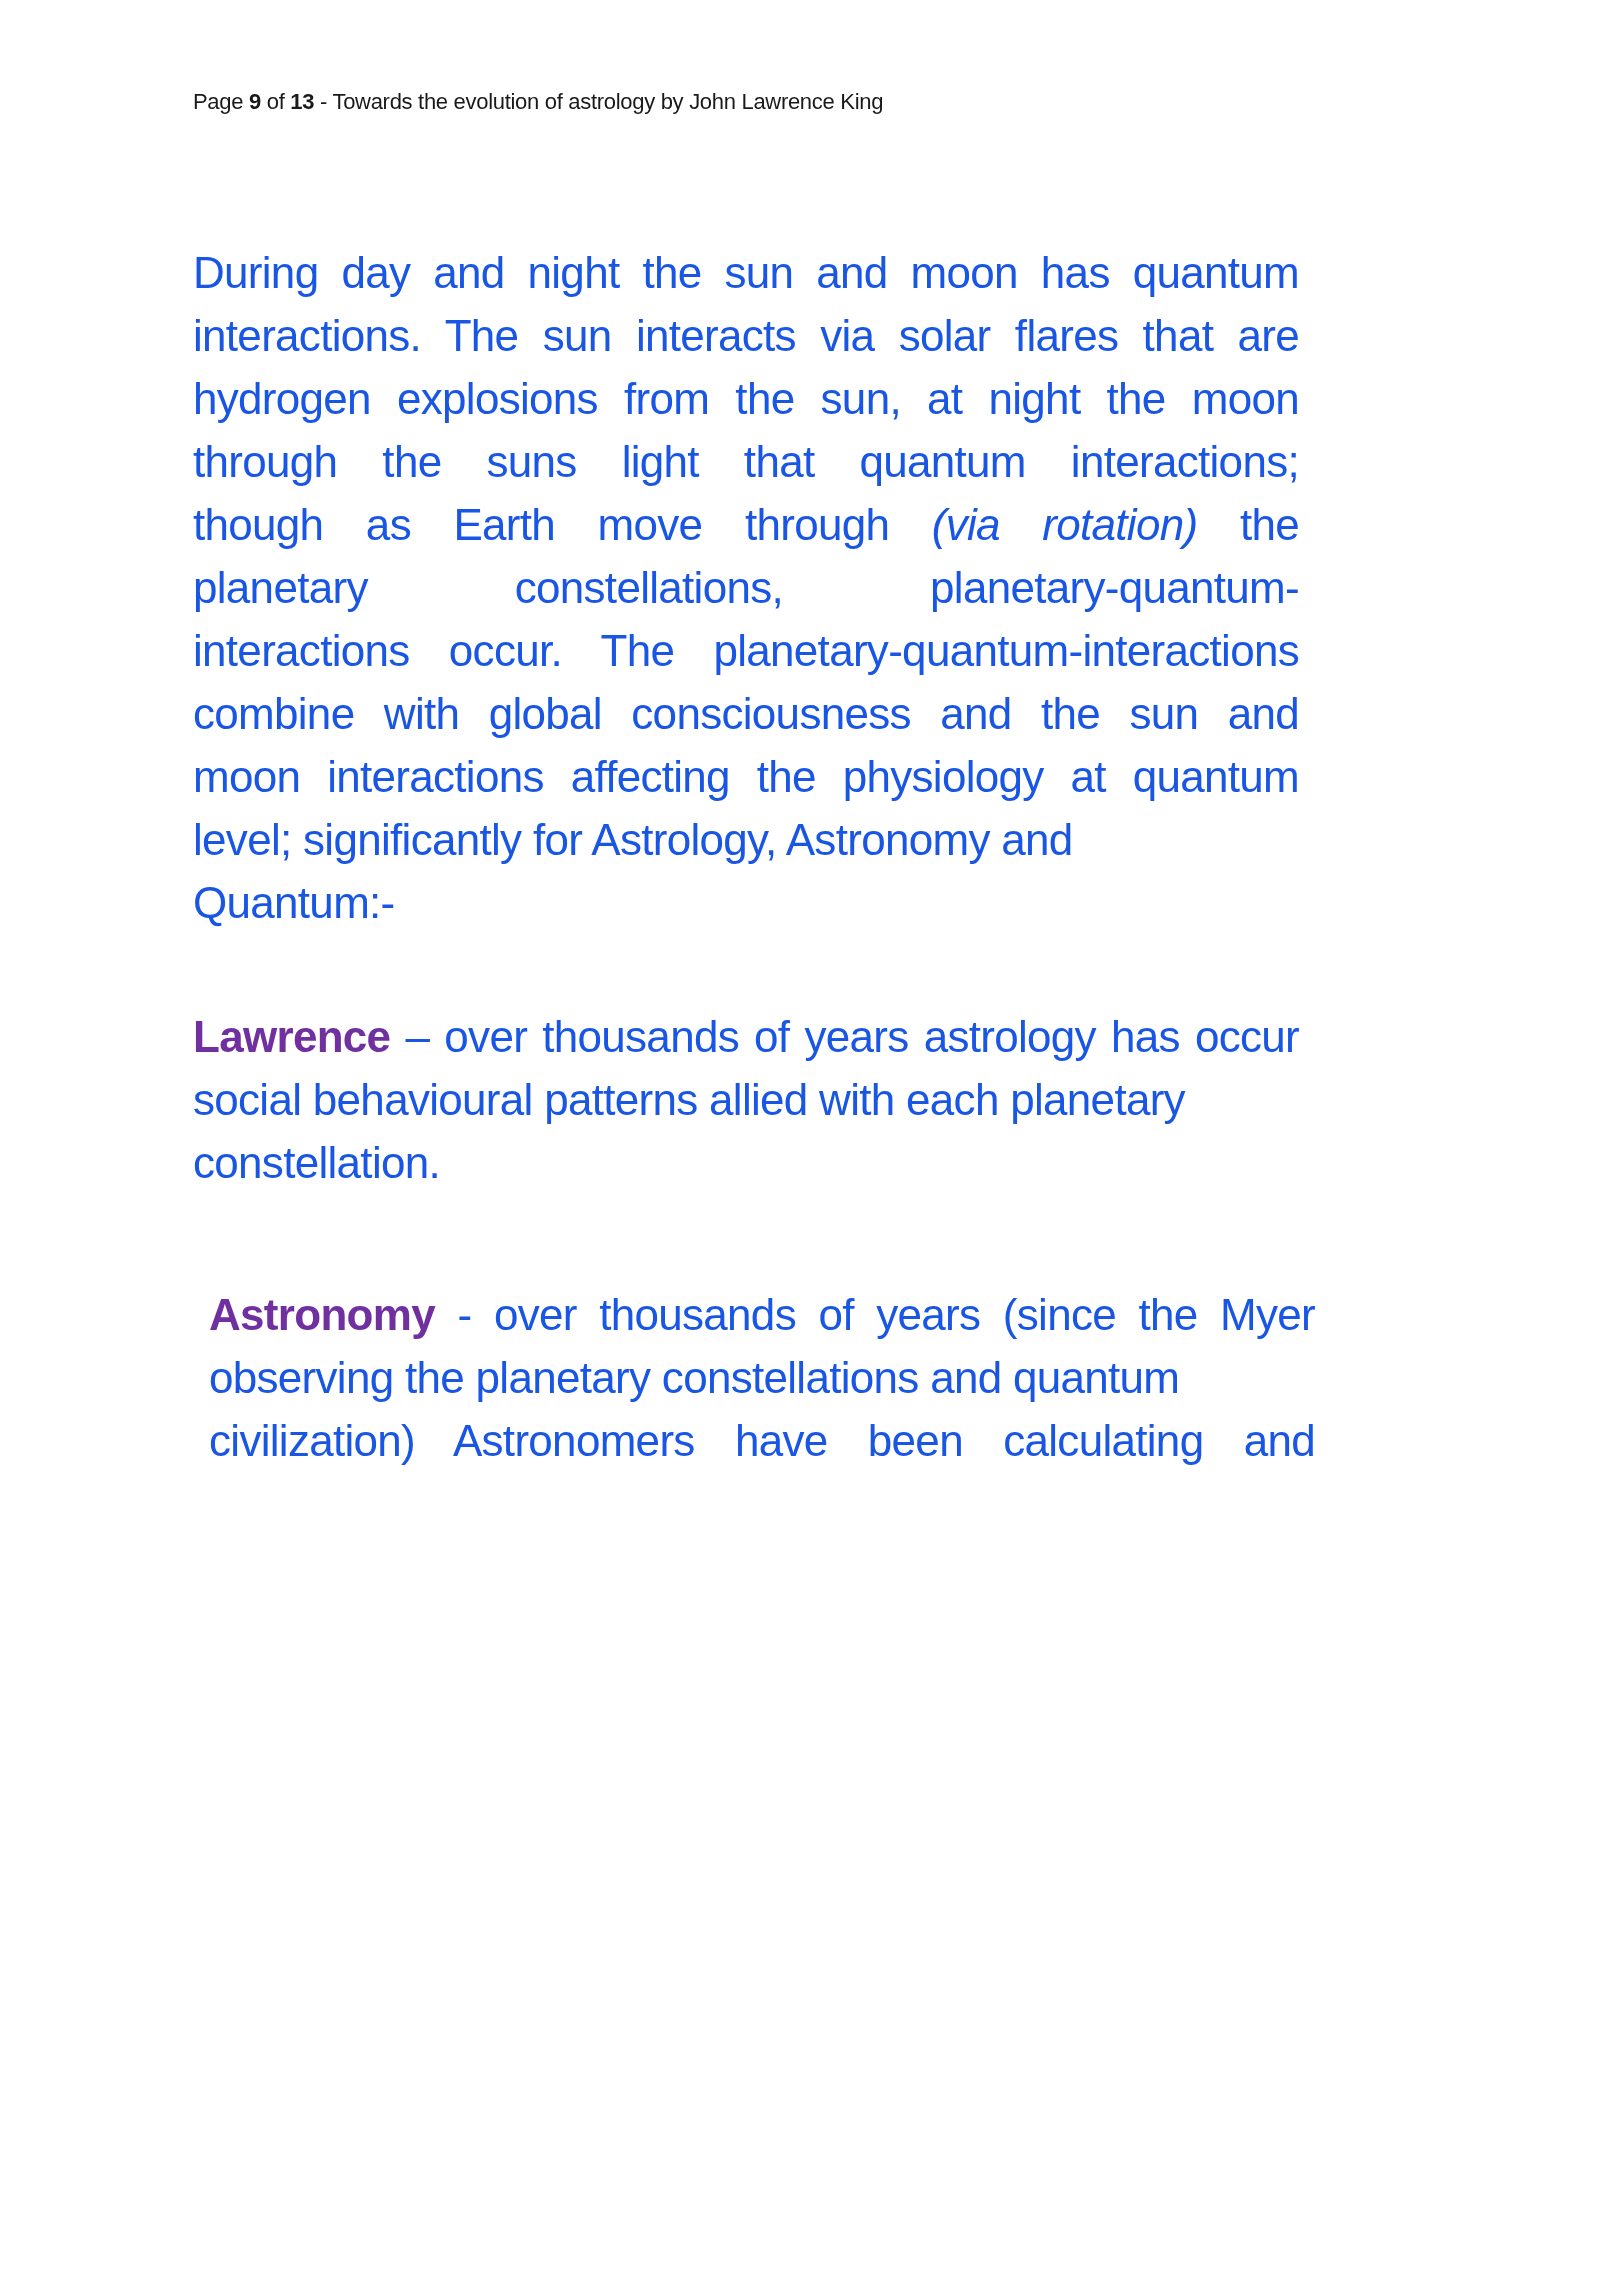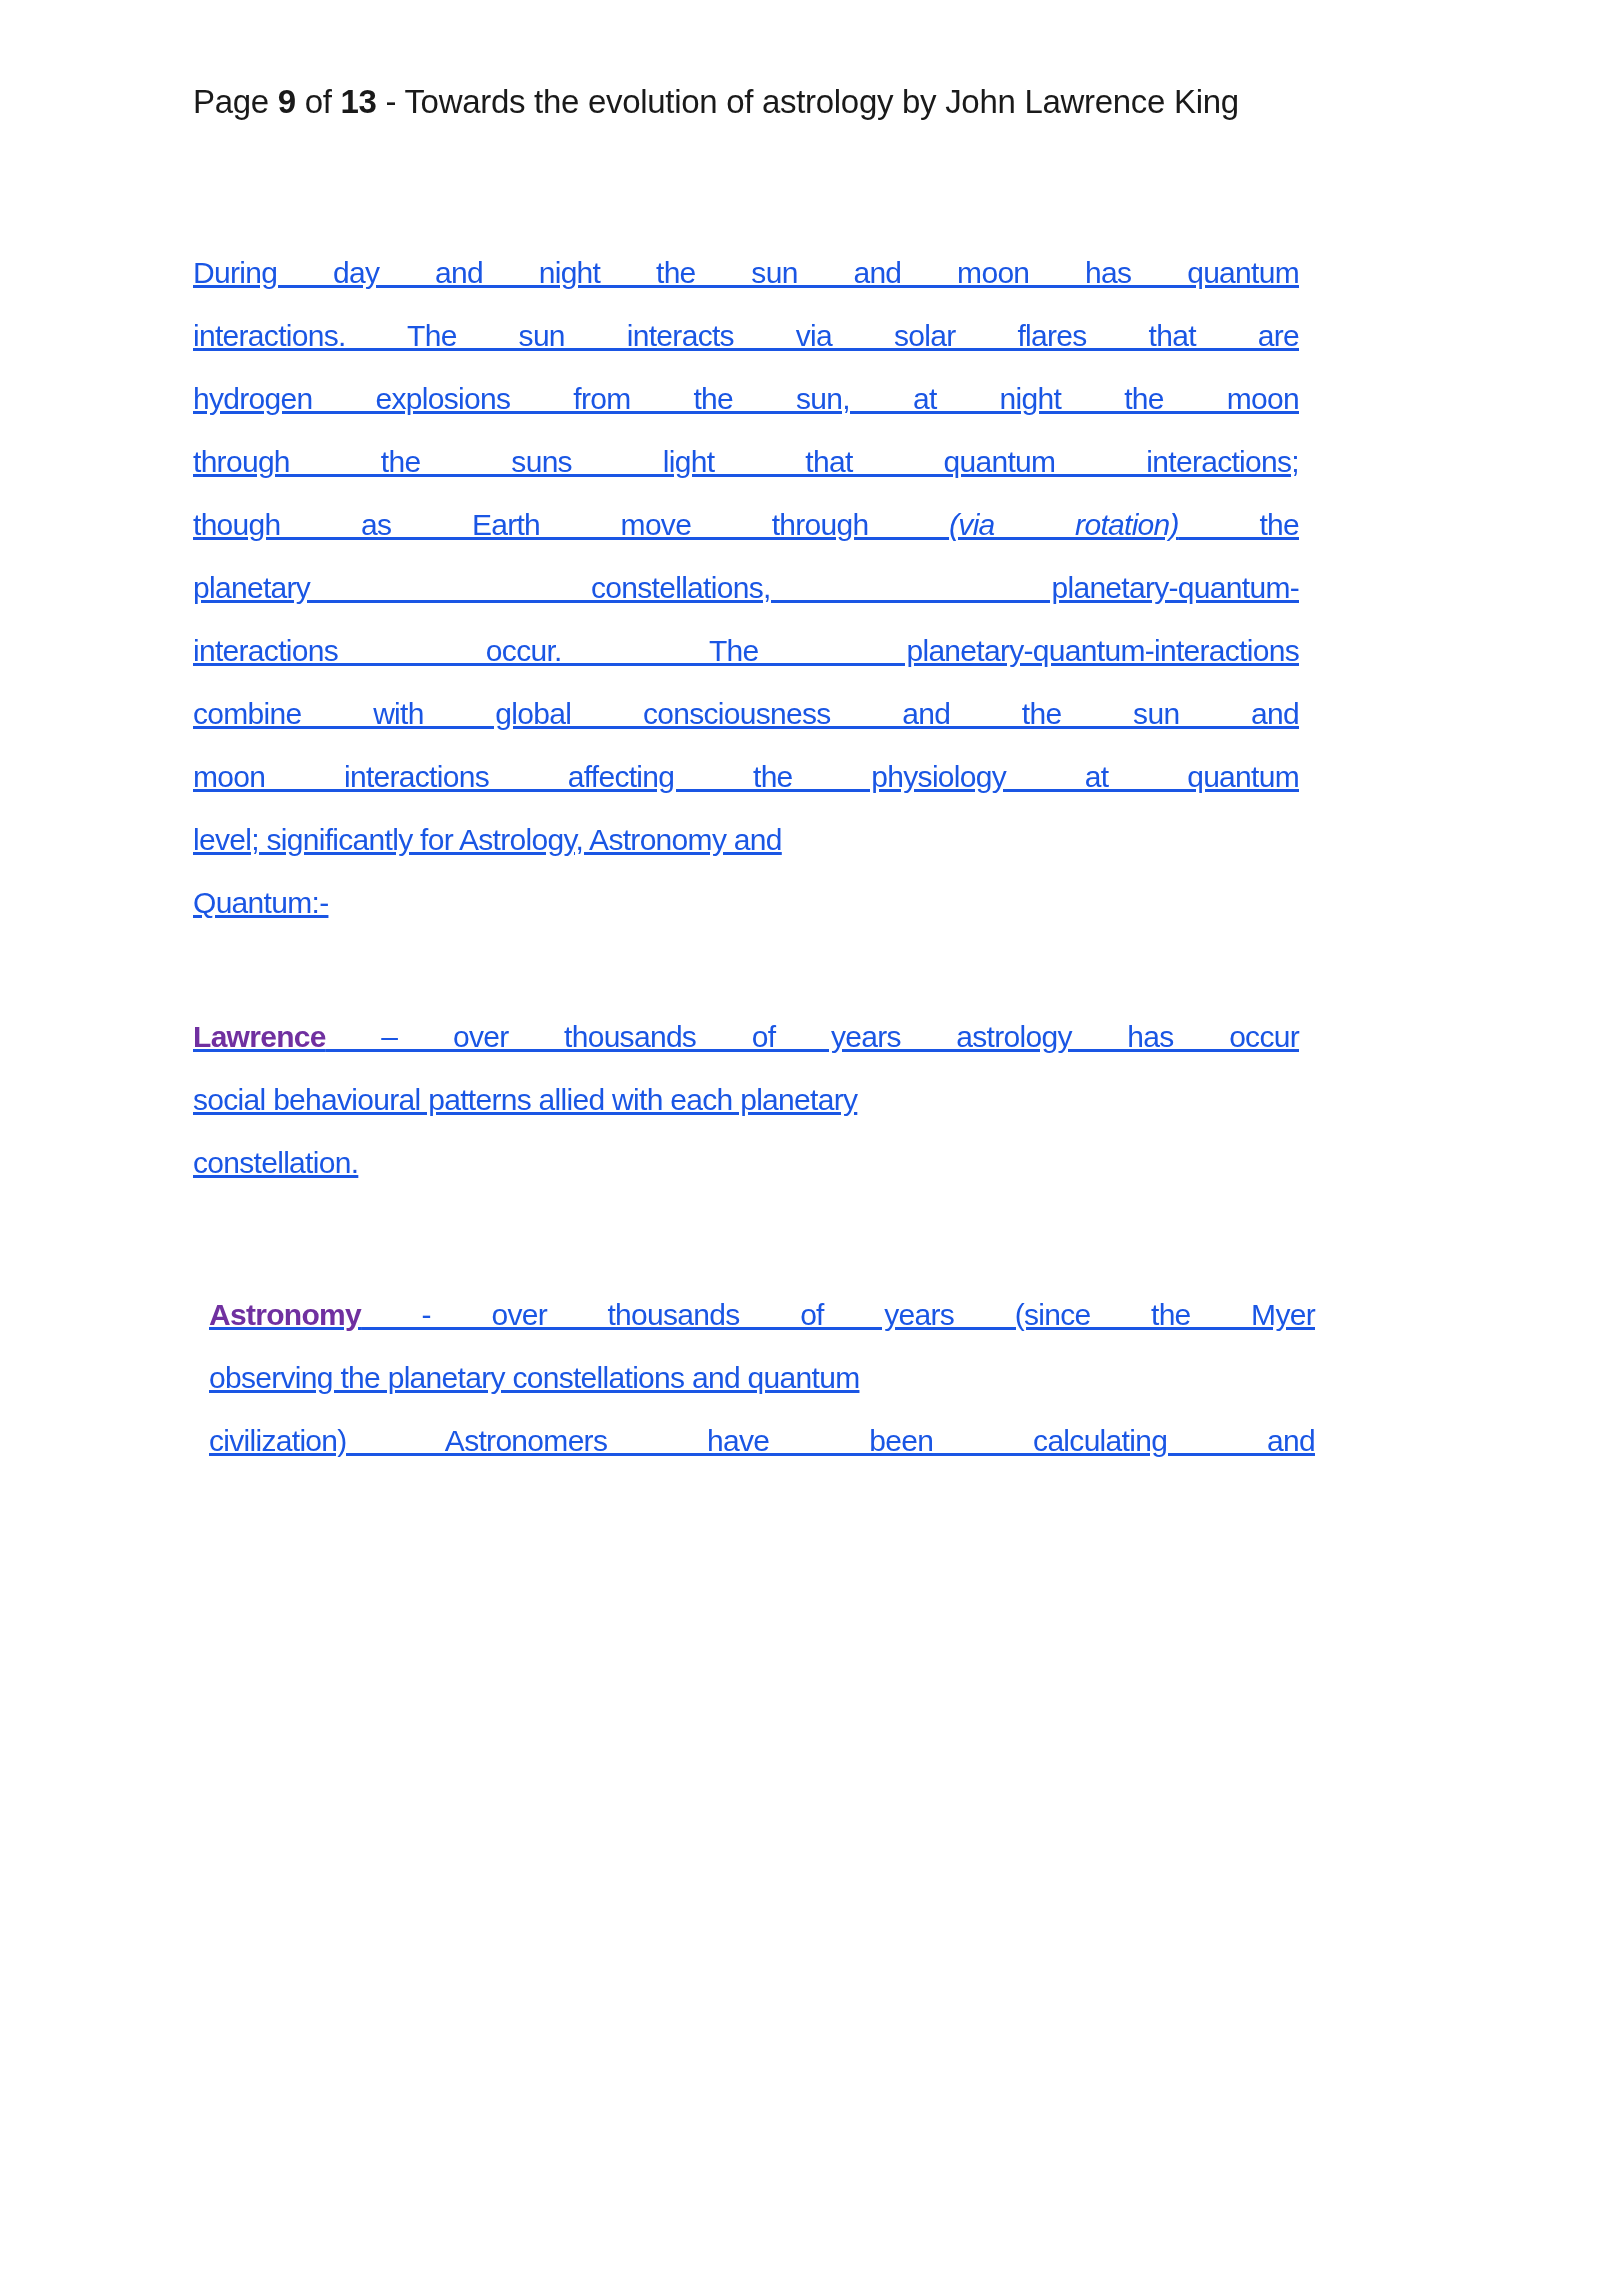--- a/index.html
+++ b/index.html
@@ -13,35 +13,34 @@
     height: 2295px;
     background: #ffffff;
     overflow: hidden;
     font-family: "Liberation Sans", sans-serif;
   }
   .doc-header {
     position: absolute;
     left: 193px;
     top: 85px;
     width: 1243px;
-    font-size: 33px;
+    font-size: 22px;
     line-height: 34px;
     letter-spacing: -0.3px;
     color: var(--header-black, #1a1a1a);
     white-space: nowrap;
   }
   .doc-header .b { font-weight: 700; }
   .para {
     position: absolute;
     left: 193px;
     width: 1106px;
     color: var(--body-blue, #1a56e4);
-    font-size: 30px;
+    font-size: 44px;
     letter-spacing: -0.7px;
-    text-decoration: underline;
   }
   .para-intro     { top: 241px; }
   .para-astrology { top: 1005px; }
   .para-astronomy { top: 1267px; }
   .line {
     display: block;
     height: 63px;
     line-height: 63px;
     white-space: normal;
     overflow: visible;

